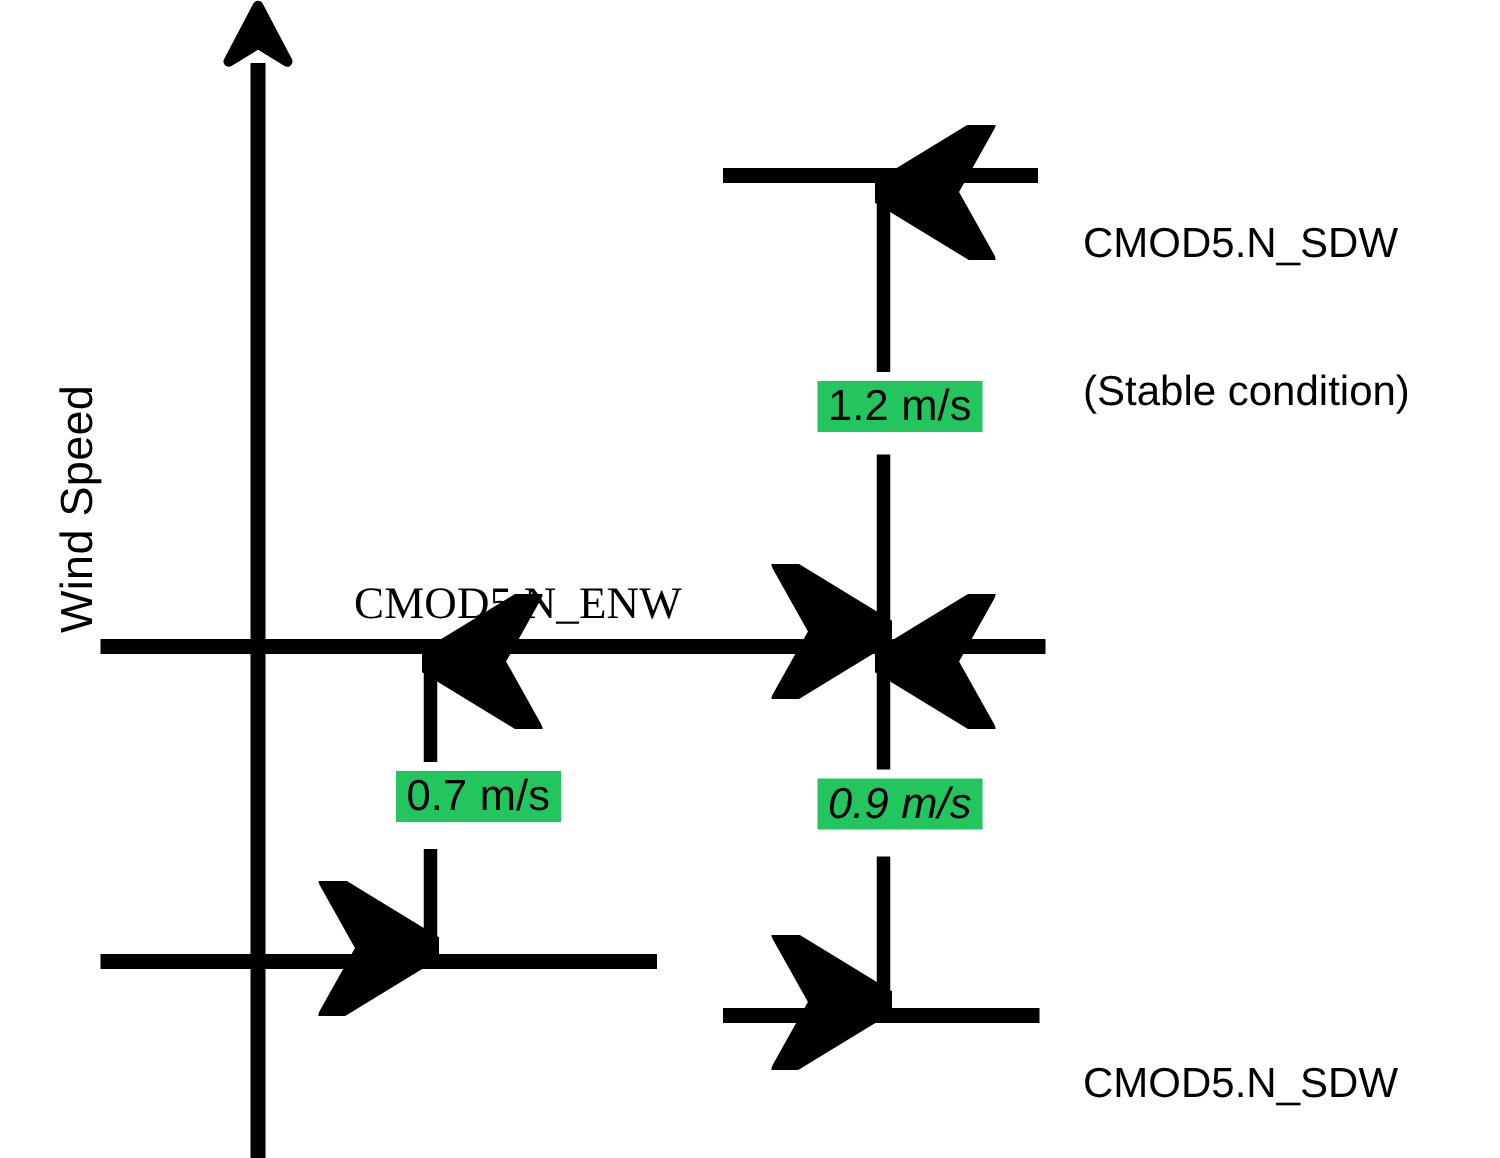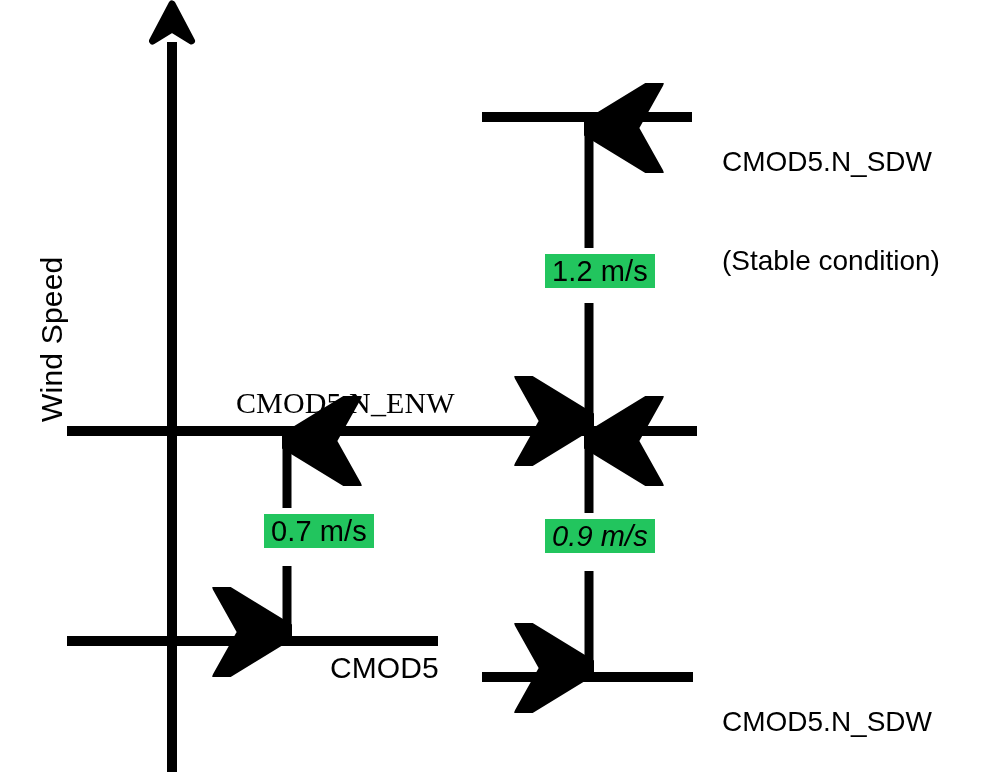--- a/index.html
+++ b/index.html
@@ -94,21 +94,20 @@
 
   <div class="lbl lbl-axis" style="left:34px; top:422px;">Wind Speed</div>
 
   <div class="lbl lbl-multi" style="left:722px; top:79px;">
     <span>CMOD5.N_SDW</span>
     <span>(Stable condition)</span>
   </div>
 
   <div class="lbl lbl-series" style="left:236px; top:385px;font-family:Liberation Serif, serif;">CMOD5.N_ENW</div>
 
-  <div class="lbl lbl-series" style="left:330px; top:650px;">CMOD5</div>
 
   <div class="lbl lbl-multi" style="left:722px; top:639px;">
     <span>CMOD5.N_SDW</span>
     
   </div>
 
   <div class="lbl lbl-measure" style="left:545px; top:254px;">1.2 m/s</div>
 
   <div class="lbl lbl-measure" style="left:232px; top:514px;margin-left:32px;">0.7 m/s</div>
 

